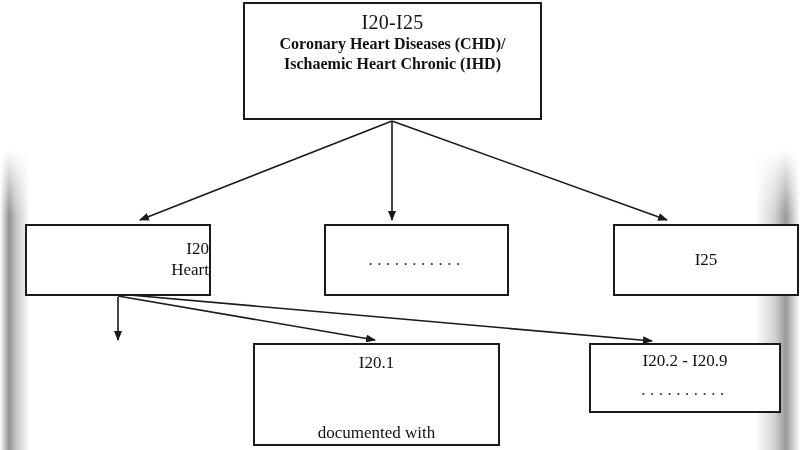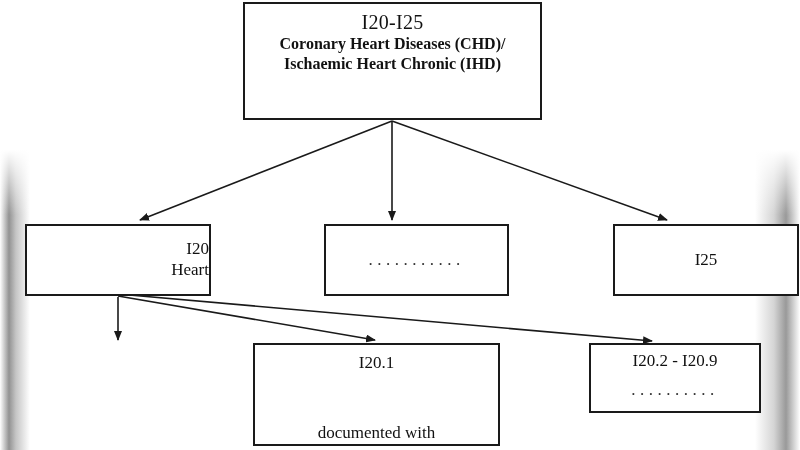--- a/index.html
+++ b/index.html
@@ -100,21 +100,21 @@
     left: 253px;
     top: 343px;
     width: 247px;
     height: 103px;
     justify-content: space-between;
     padding-top: 8px;
   }
   #node-i209 {
     left: 589px;
     top: 343px;
-    width: 172px;
+    width: 192px;
     height: 70px;
     justify-content: flex-start;
     padding-top: 6px;
   }
 
   .dotrow {
     letter-spacing: 4.5px;
     font-size: 17px;
     color: #333333;
   }

